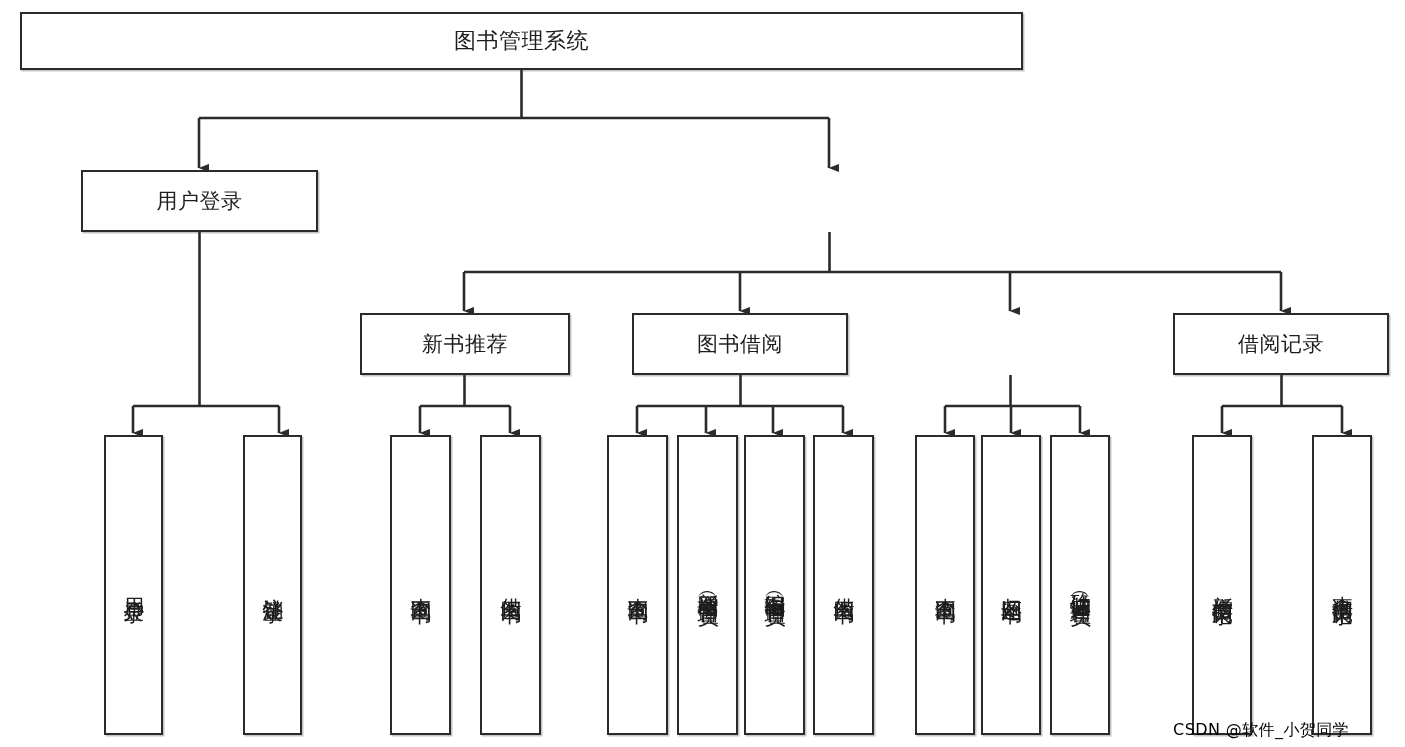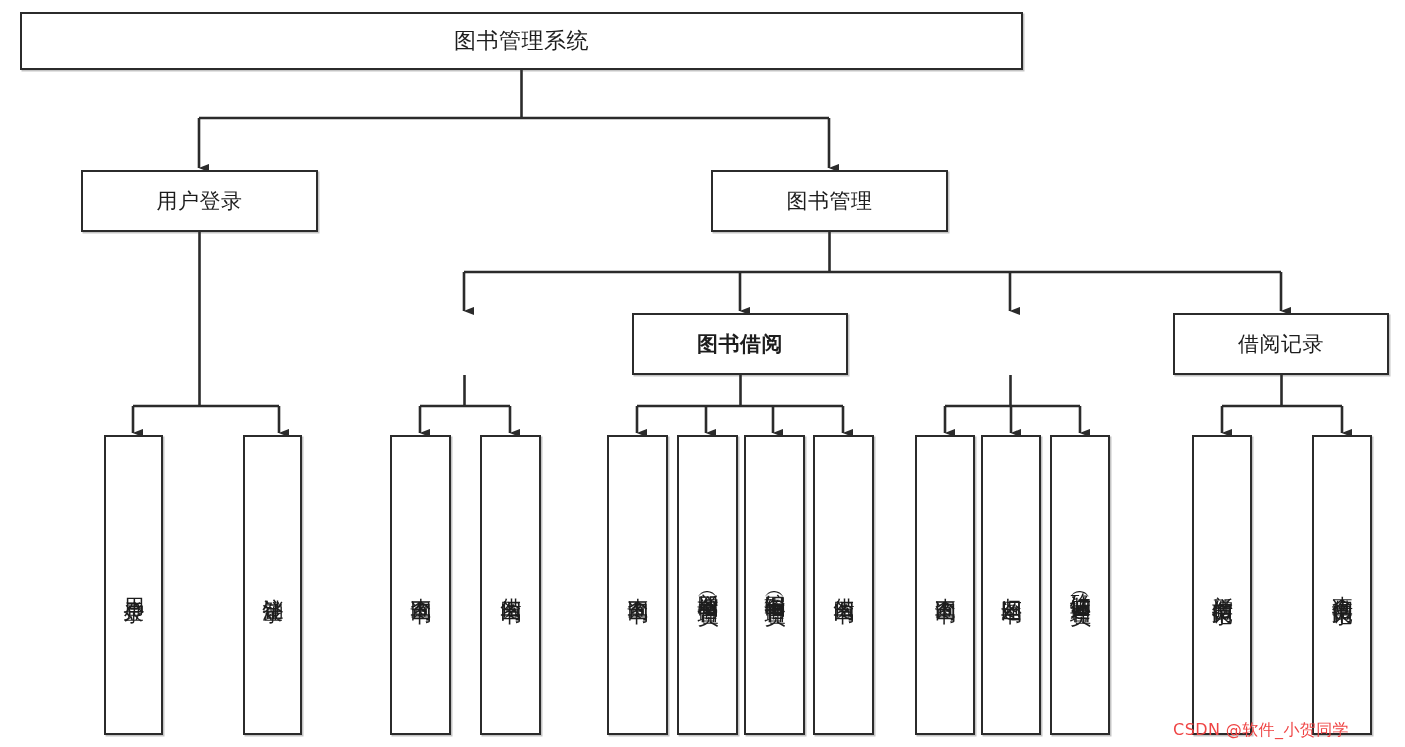--- a/index.html
+++ b/index.html
@@ -56,21 +56,21 @@
     text-orientation: upright;
     font-size: 21px;
     letter-spacing: 2px;
     line-height: 1;
   }
   .watermark {
     position: absolute;
     right: 8px;
     bottom: 6px;
     font-size: 16px;
-    color: #ef4444;
+    color: #000000;
     letter-spacing: 0.4px;
     white-space: nowrap;
     user-select: none;
   }
 </style>
 </head>
 <body>
 
 <div id="diagram-root">
 
@@ -125,25 +125,25 @@
     </g>
   </svg>
 
   <div class="node-box node-h node-root" style="left:20px; top:12px; width:1003px; height:58px;">
     <span class="node-label">图书管理系统</span>
   </div>
 
   <div class="node-box node-h" style="left:81px; top:170px; width:237px; height:62px;">
     <span class="node-label">用户登录</span>
   </div>
-  <div class="node-box node-h" style="left:711px; top:170px; width:237px; height:62px;">
-    <span class="node-label">图书管理</span>
+
+  <div class="node-box node-h" style="left:360px; top:313px; width:210px; height:62px;">
+    <span class="node-label">新书推荐</span>
   </div>
-
-  <div class="node-box node-h" style="left:632px; top:313px; width:216px; height:62px;font-weight:bold;">
+  <div class="node-box node-h" style="left:632px; top:313px; width:216px; height:62px;">
     <span class="node-label">图书借阅</span>
   </div>
   <div class="node-box node-h" style="left:1173px; top:313px; width:216px; height:62px;justify-content:center;">
     <span class="node-label">借阅记录</span>
   </div>
 
   <div class="node-box node-v" style="left:104px; top:435px; width:59px; height:300px;">
     <span class="node-label">用户登录</span>
   </div>
   <div class="node-box node-v" style="left:243px; top:435px; width:59px; height:300px;">

